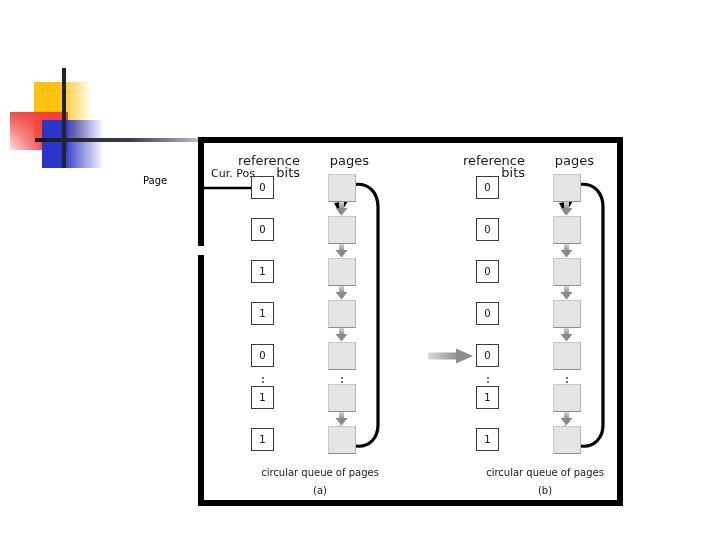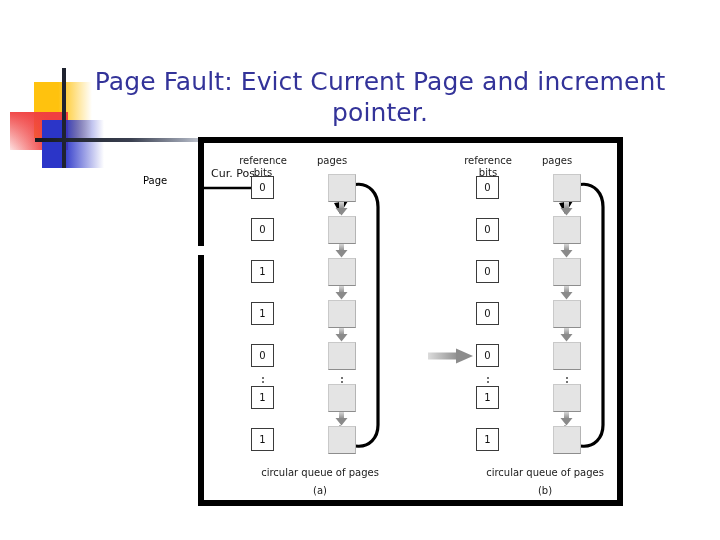--- a/index.html
+++ b/index.html
@@ -68,21 +68,21 @@
   }
   .fr { position: absolute; background: #000; }
   .fr-top    { left: 0;  top: 0;   width: 425px; height: 6px; }
   .fr-bottom { left: 0;  top: 363px; width: 425px; height: 6px; }
   .fr-right  { left: 419px; top: 0; width: 6px; height: 369px; }
   .fr-left-a { left: 0;  top: 0;   width: 6px; height: 109px; }
   .fr-left-b { left: 0;  top: 118px; width: 6px; height: 251px; }
 
   
   .hdr {
-    position: absolute; text-align: center; font-size: 10px;
+    position: absolute; text-align: right; font-size: 13px;
     color: #1a1a1a; line-height: 12px; width: 74px;
   }
 
   
   .refbox {
     position: absolute; width: 23px; height: 23px;
     border: 1.3px solid #3b3b3b;
     background: #ffffff;
     font-size: 10px; color: #111;
     display: flex; align-items: center; justify-content: center;
@@ -130,21 +130,20 @@
 
   <div id="logo">
     <div class="sq-yellow"></div>
     <div class="sq-red"></div>
     <div class="sq-red2"></div>
     <div class="sq-blue"></div>
     <div class="logo-vline"></div>
     <div class="logo-hline"></div>
   </div>
 
-  <div id="title">Page Fault: Evict Current Page and increment pointer.</div>
 
   <div id="evict-label">Page</div>
 
   <div id="figure">
     <div class="fr fr-top"></div>
     <div class="fr fr-bottom"></div>
     <div class="fr fr-right"></div>
     <div class="fr fr-left-a"></div>
     <div class="fr fr-left-b"></div>
 

